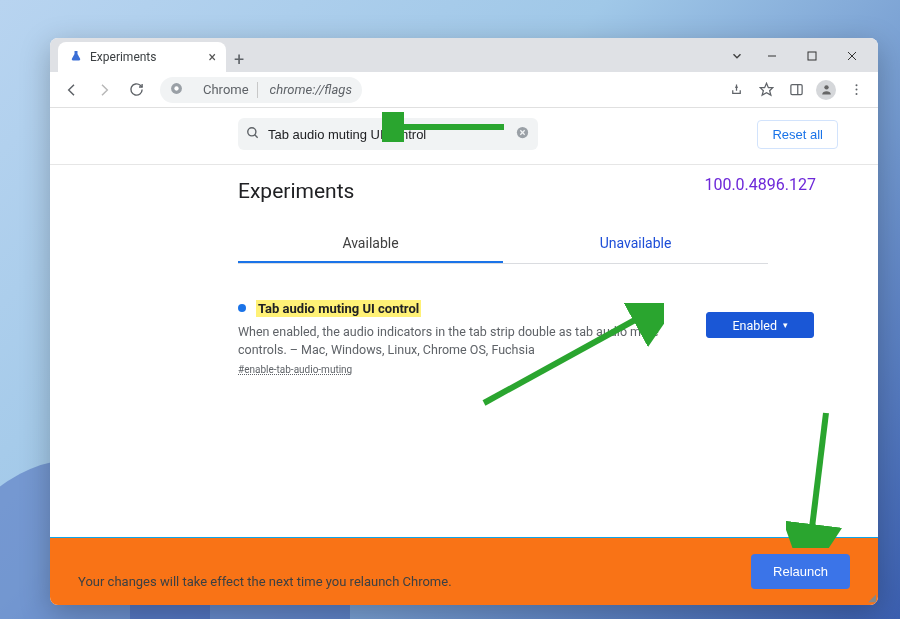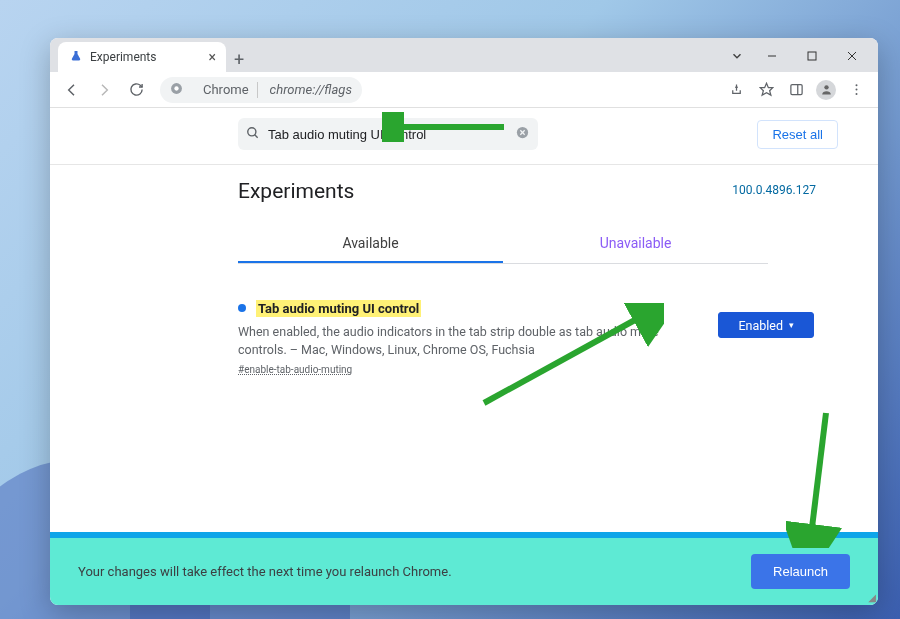--- a/index.html
+++ b/index.html
@@ -78,45 +78,45 @@
     flex:1; border:none; background:transparent; outline:none; font-size:13px; color:#202124;
   }
   .search-clear { color:#9aa0a6; cursor:pointer; font-size:15px;}
   .reset-btn {
     margin-left:auto; margin-right: 40px;
     border:1px solid #d2e3fc; color:#1a73e8; background:#fff;
     padding: 6px 14px; font-size:13px; font-weight:400; border-radius:4px; cursor:pointer;
   }
   .page-body { padding: 14px 56px 0 188px; position:relative; flex:1;}
   .page-title { font-size: 21px; color:#202124; font-weight:400; margin-bottom: 4px;}
-  .version { position:absolute; right: 62px; top: 18px; font-size:12px; color:#0369a1;}
+  .version { position:absolute; right: 62px; top: 10px; font-size:16px; color:#6d28d9;}
   .tabs-row {
     display:flex; margin-top: 22px; border-bottom:1px solid #dadce0; width: 530px;
   }
   .subtab {
-    flex:1; text-align:center; padding: 10px 0; font-size:14px; color:#8b5cf6; cursor:pointer;
+    flex:1; text-align:center; padding: 10px 0; font-size:14px; color:#1d4ed8; cursor:pointer;
     border-bottom: 2px solid transparent;
   }
   .subtab.active { color:#404040; border-bottom-color:#1a73e8;}
   .flag-item { display:flex; margin-top: 34px; gap: 24px;}
   .flag-left { flex:1;}
   .flag-bullet { display:inline-block; width:8px; height:8px; background:#1a73e8; border-radius:50%; vertical-align: 1px; margin-right:6px;}
   .flag-title { display:inline; background:#fff176; font-size:13px; font-weight:700; color:#202124; padding:1px 2px;}
   .flag-desc { font-size:12.5px; color:#5f6368; margin-top:6px; line-height:1.4;}
   .flag-hash { font-size:10px; color:#5f6368; text-decoration: underline dotted; margin-top:3px; display:inline-block;}
   .flag-select {
-    width: 96px; height: 26px; background:#1a57d6; color:#fff; border:1px solid #1a57d6;
+    width: 108px; height: 26px; background:#1a57d6; color:#fff; border:1px solid #1a57d6;
     border-radius:3px; font-size:12.5px; padding: 0 8px; display:flex; align-items:center; justify-content:center; gap:6px;
     cursor:pointer; margin-top: 14px; margin-right: 8px;
   }
   .flag-select .car { font-size:9px; }
   
   .footer {
-    border-top:6px solid #0ea5e9; padding: 16px 28px; display:flex; align-items:center;
-    background:#5eead4;
+    border-top:1px solid #0ea5e9; padding: 16px 28px; display:flex; align-items:flex-end;
+    background:#f97316;
   }
   .footer-text { font-size:13px; color:#3c4043;}
   .relaunch {
     margin-left:auto; background:#3b74e8; color:#fff; border:none; border-radius:4px;
     padding: 10px 22px; font-size:13px; font-weight:500; cursor:pointer;
   }
   
   .arrow { position:absolute; pointer-events:none; }
   .scroll-corner { position:absolute; right:2px; bottom:2px; color:#888; font-size:10px;}
 </style>

